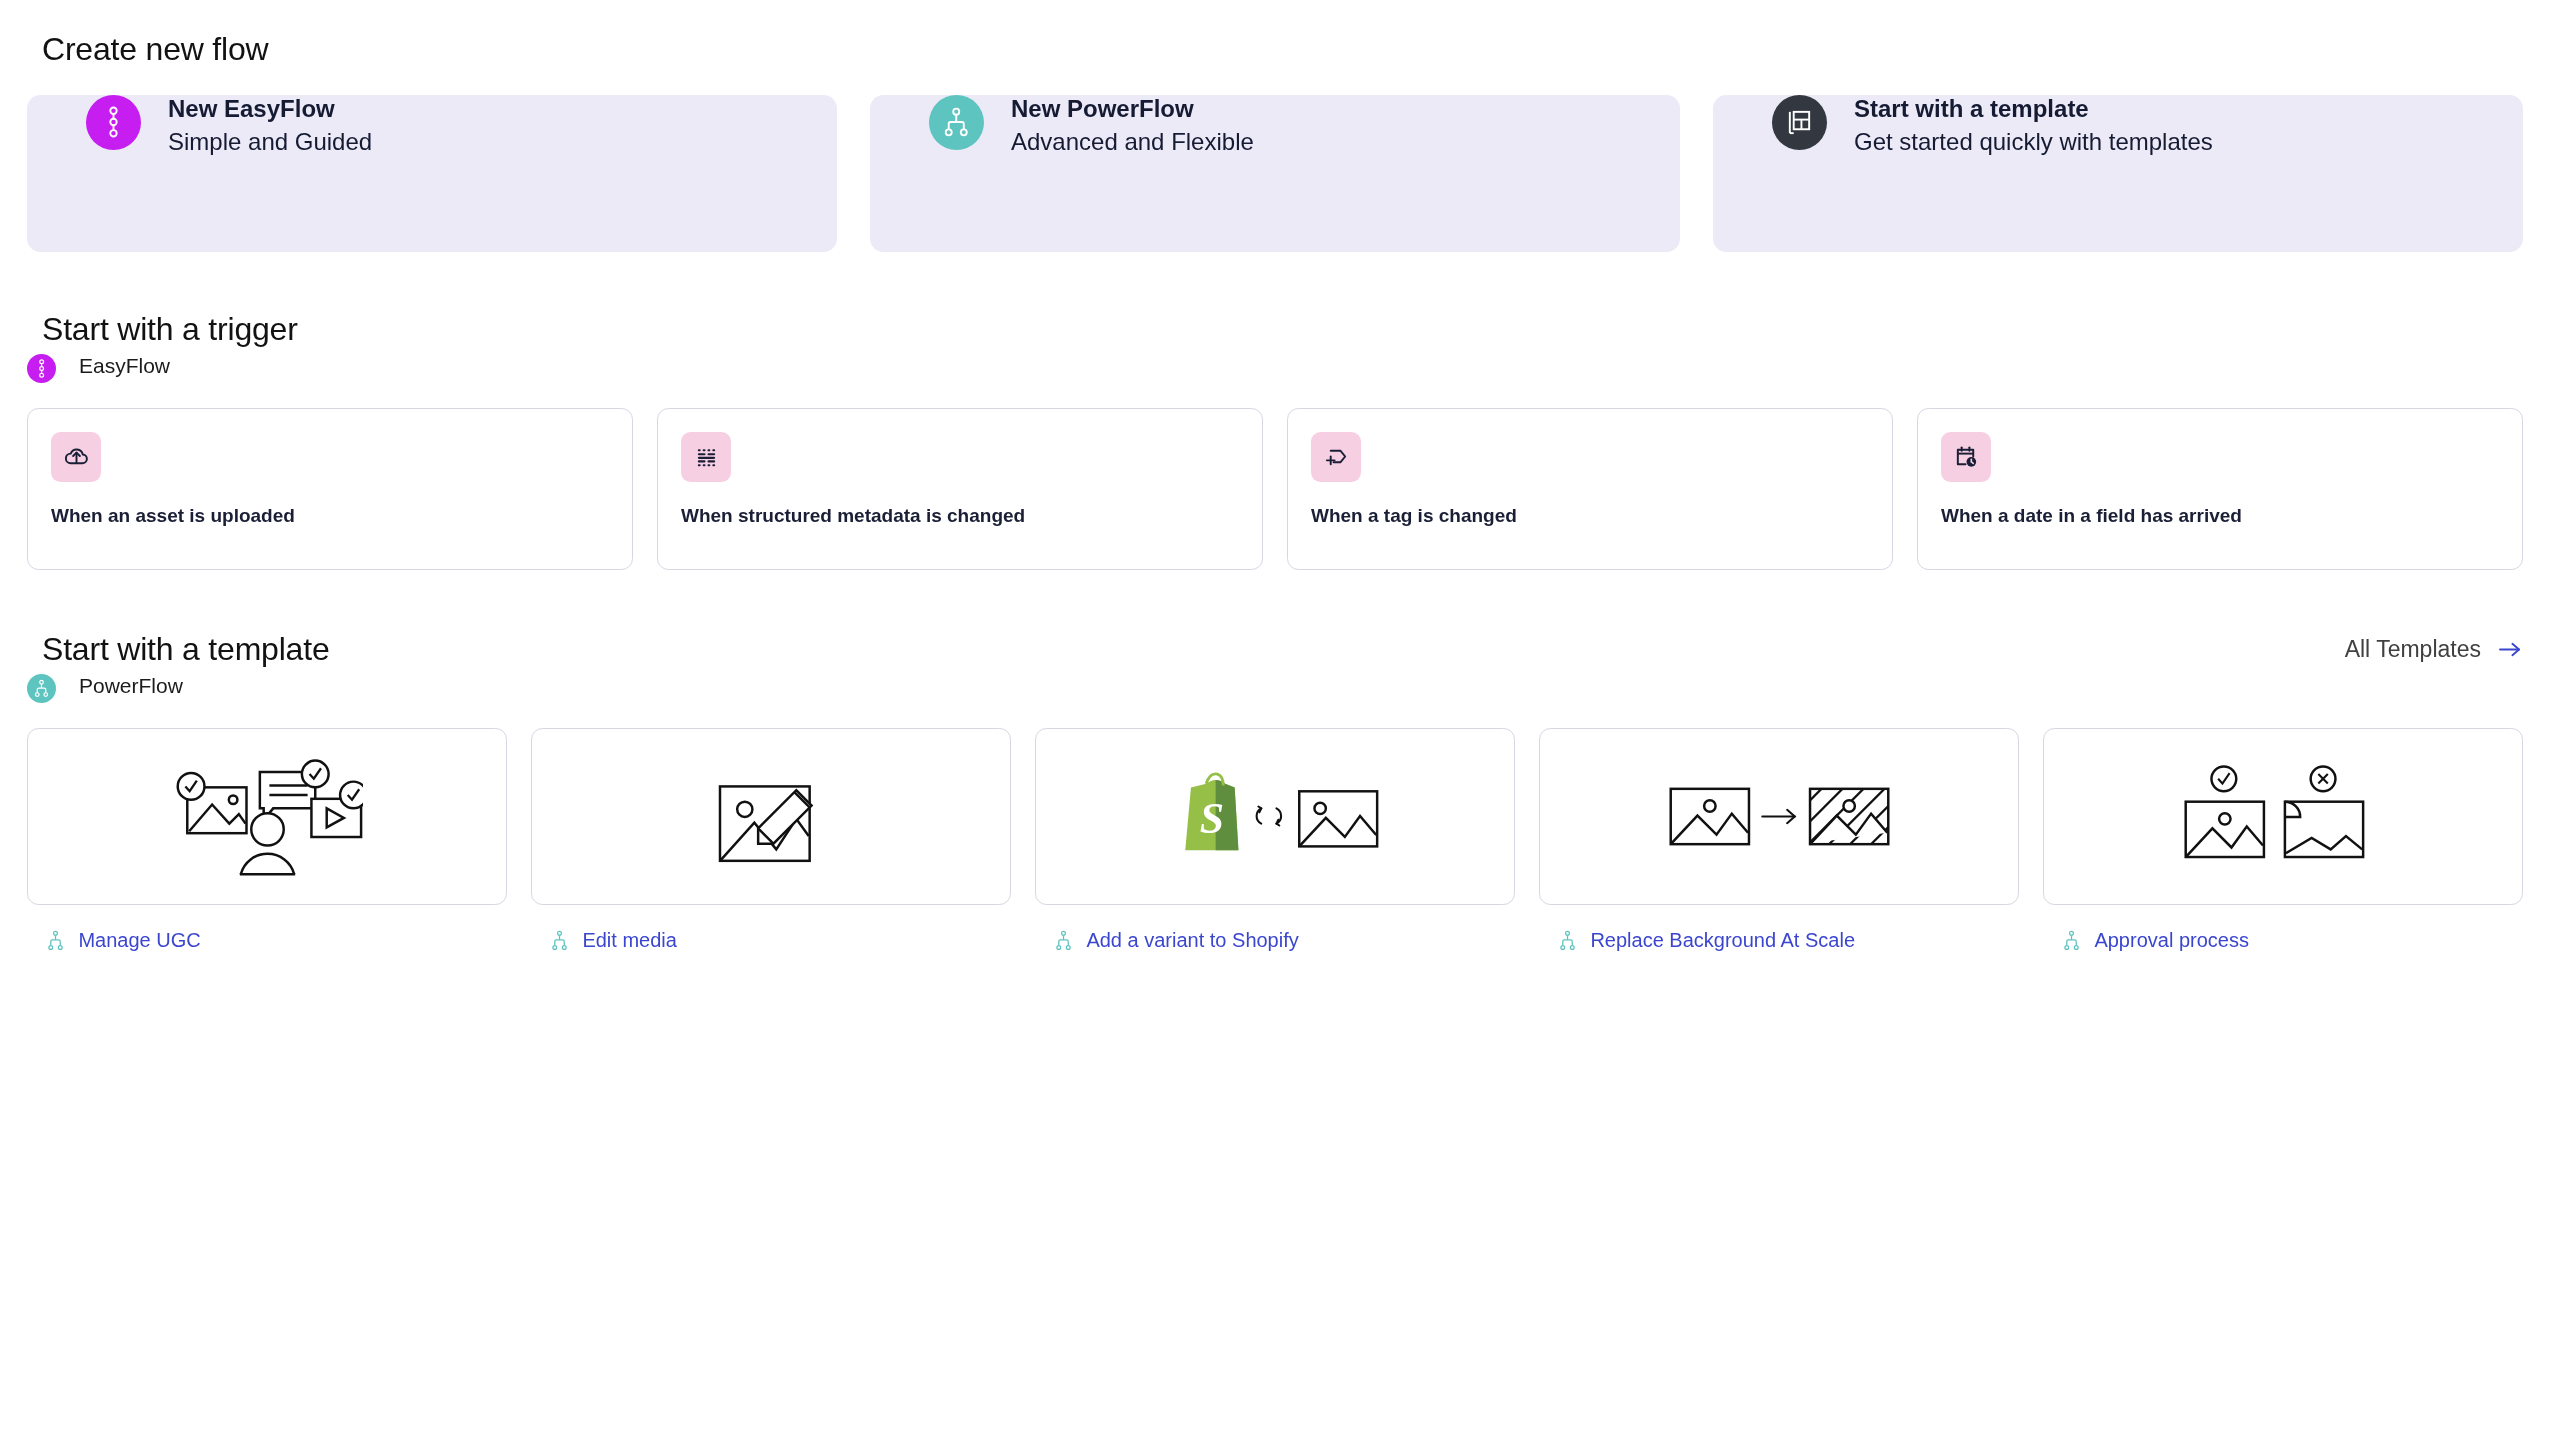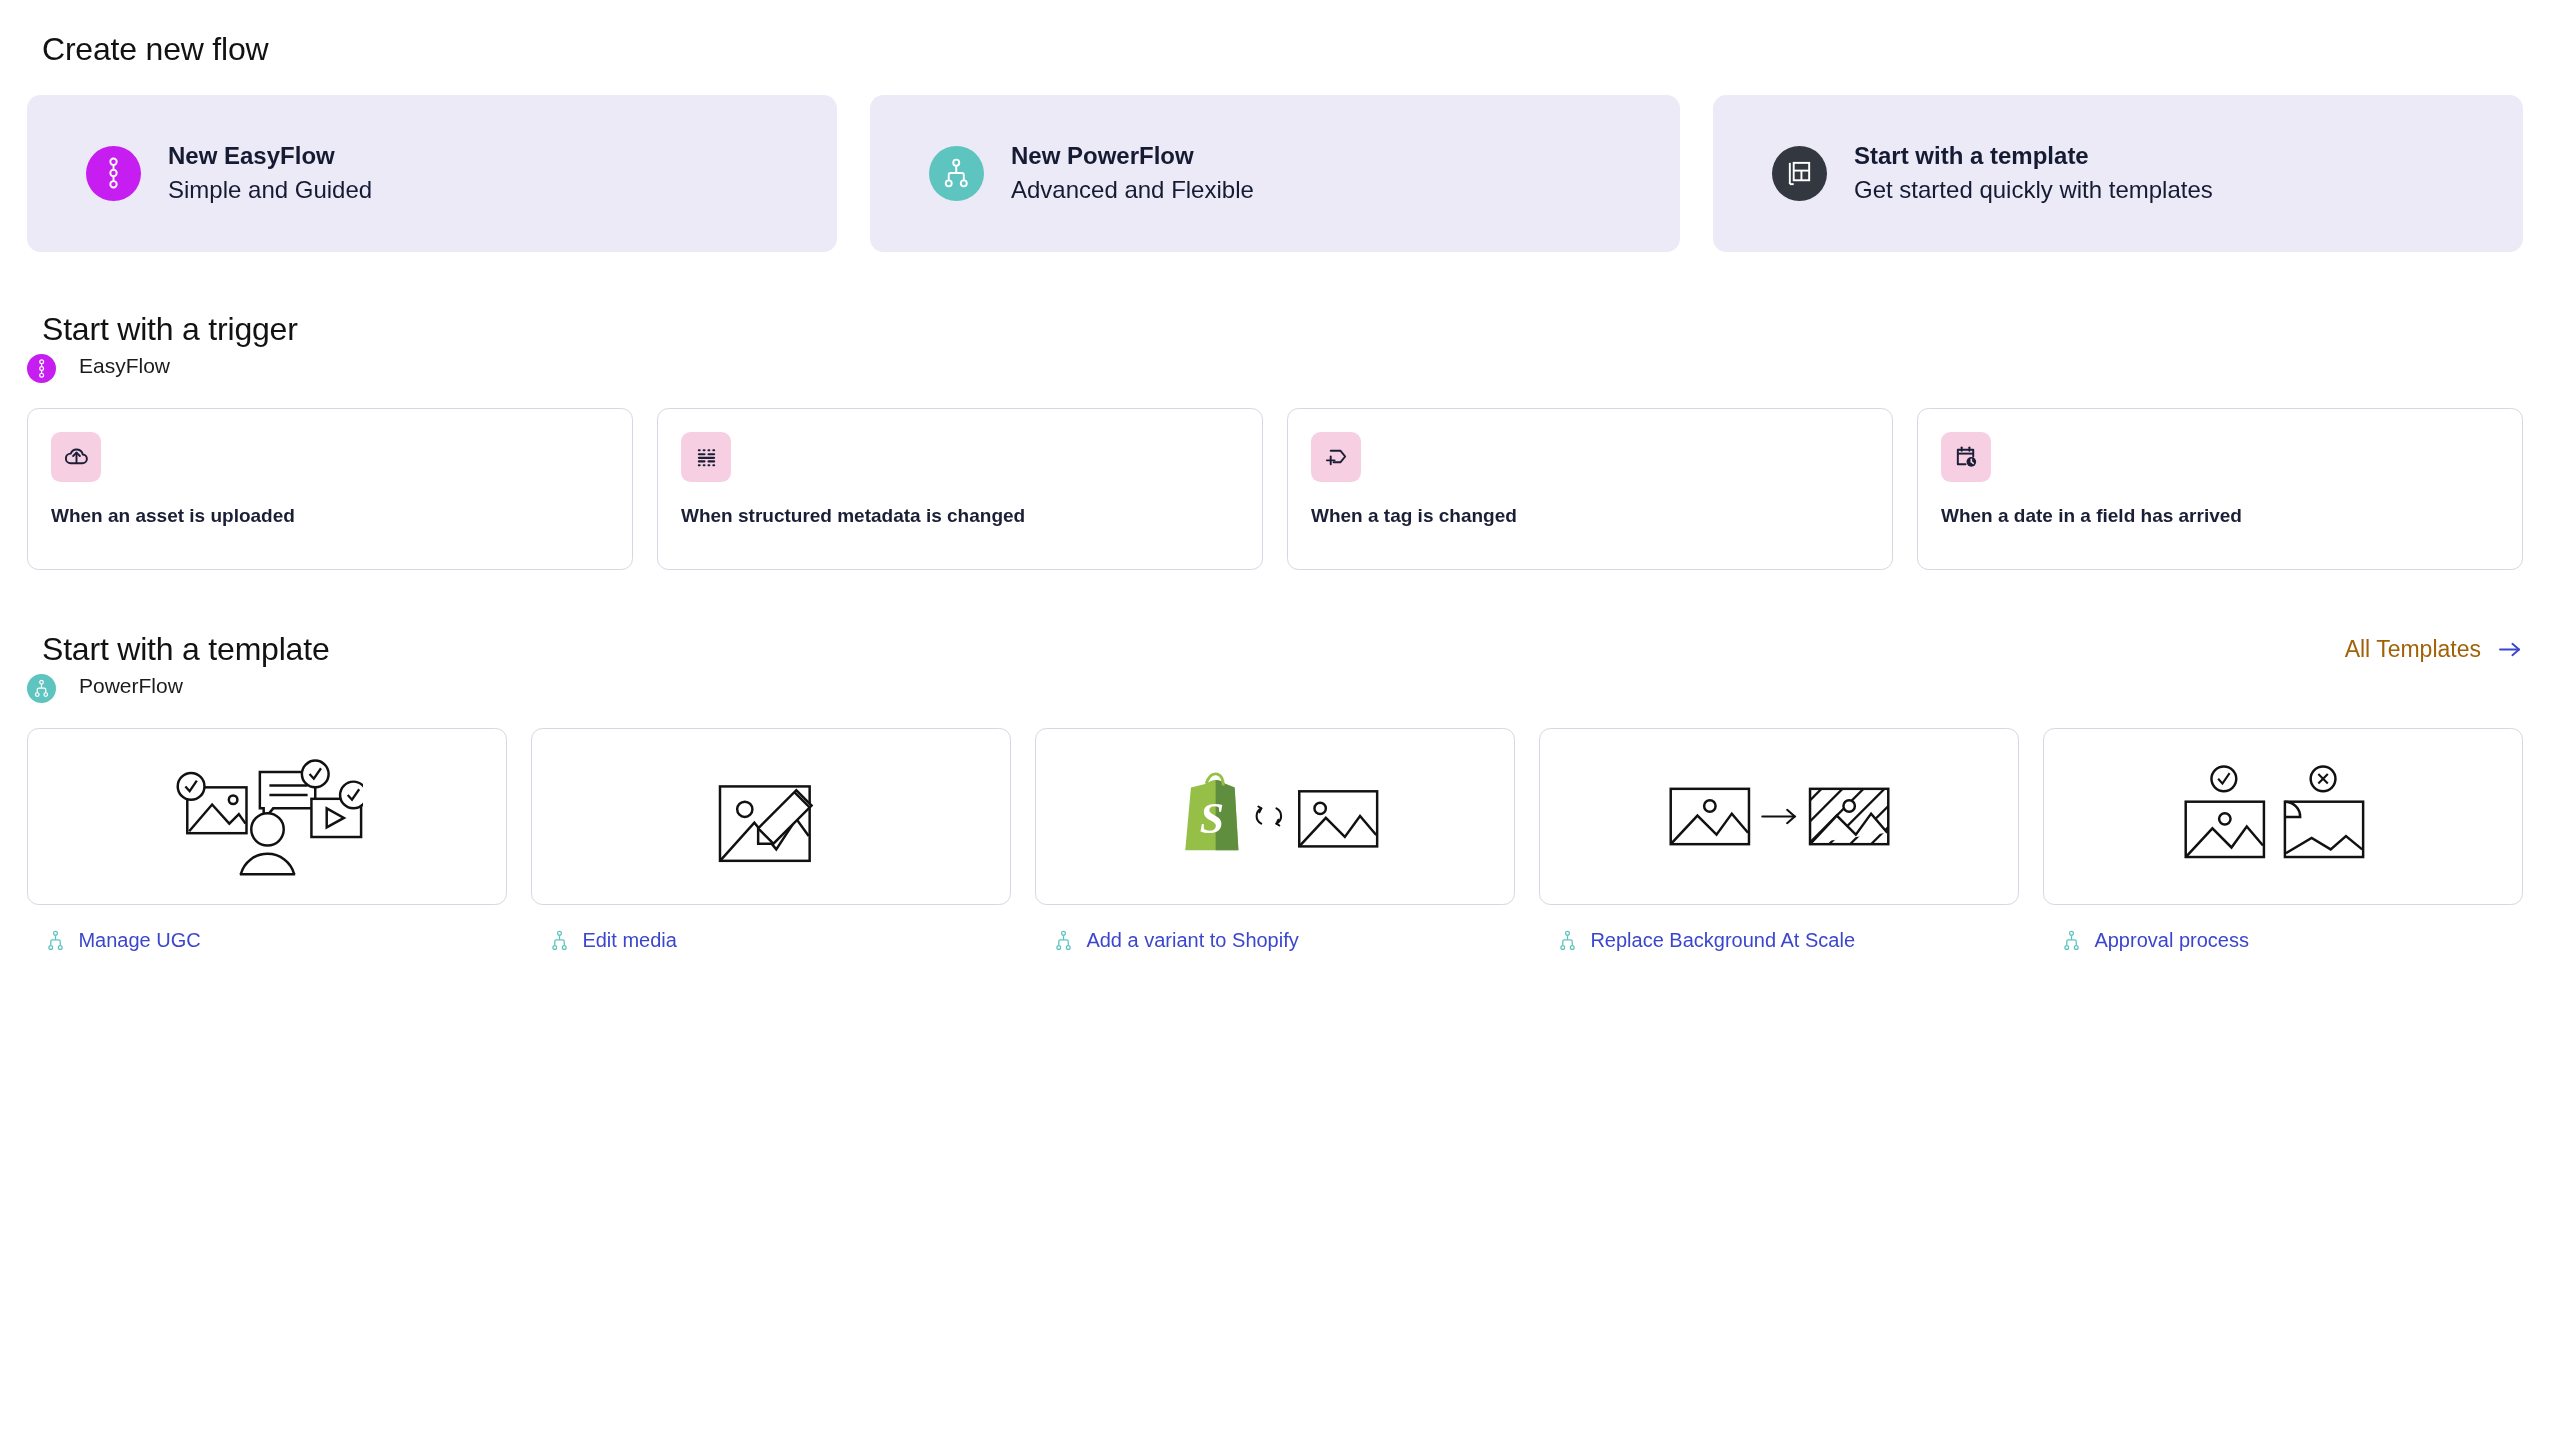--- a/index.html
+++ b/index.html
@@ -27,21 +27,20 @@
     display: flex;
     gap: 33px;
     margin-top: 27px;
   }
   .create-card {
     flex: 1 1 0;
     height: 157px;
     background: #eceaf7;
     border-radius: 13.4px;
     display: flex;
-    align-items: center;
     padding-left: 59px;
     gap: 27px;
     cursor: pointer;
   }
   .create-badge {
     width: 55px; height: 55px;
     border-radius: 50%;
     flex: 0 0 55px;
     display: flex; align-items: center; justify-content: center;
   }
@@ -92,21 +91,21 @@
     line-height: 1.32;
   }
 
   
   .template-header {
     margin-top: 61px;
     display: flex; align-items: center; justify-content: space-between;
   }
   .all-templates {
     display: flex; align-items: center; gap: 17px;
-    color: #a16207; font-size: 23px; cursor: pointer;
+    color: #404040; font-size: 23px; cursor: pointer;
   }
   .template-row { display: flex; gap: 24px; margin-top: 25px; }
   .template-col { flex: 1 1 0; display: flex; flex-direction: column; }
   .template-card {
     height: 177px;
     background: #ffffff;
     border: 1.4px solid #d5d7e3;
     border-radius: 11.4px;
     display: flex; align-items: center; justify-content: center;
     cursor: pointer;

